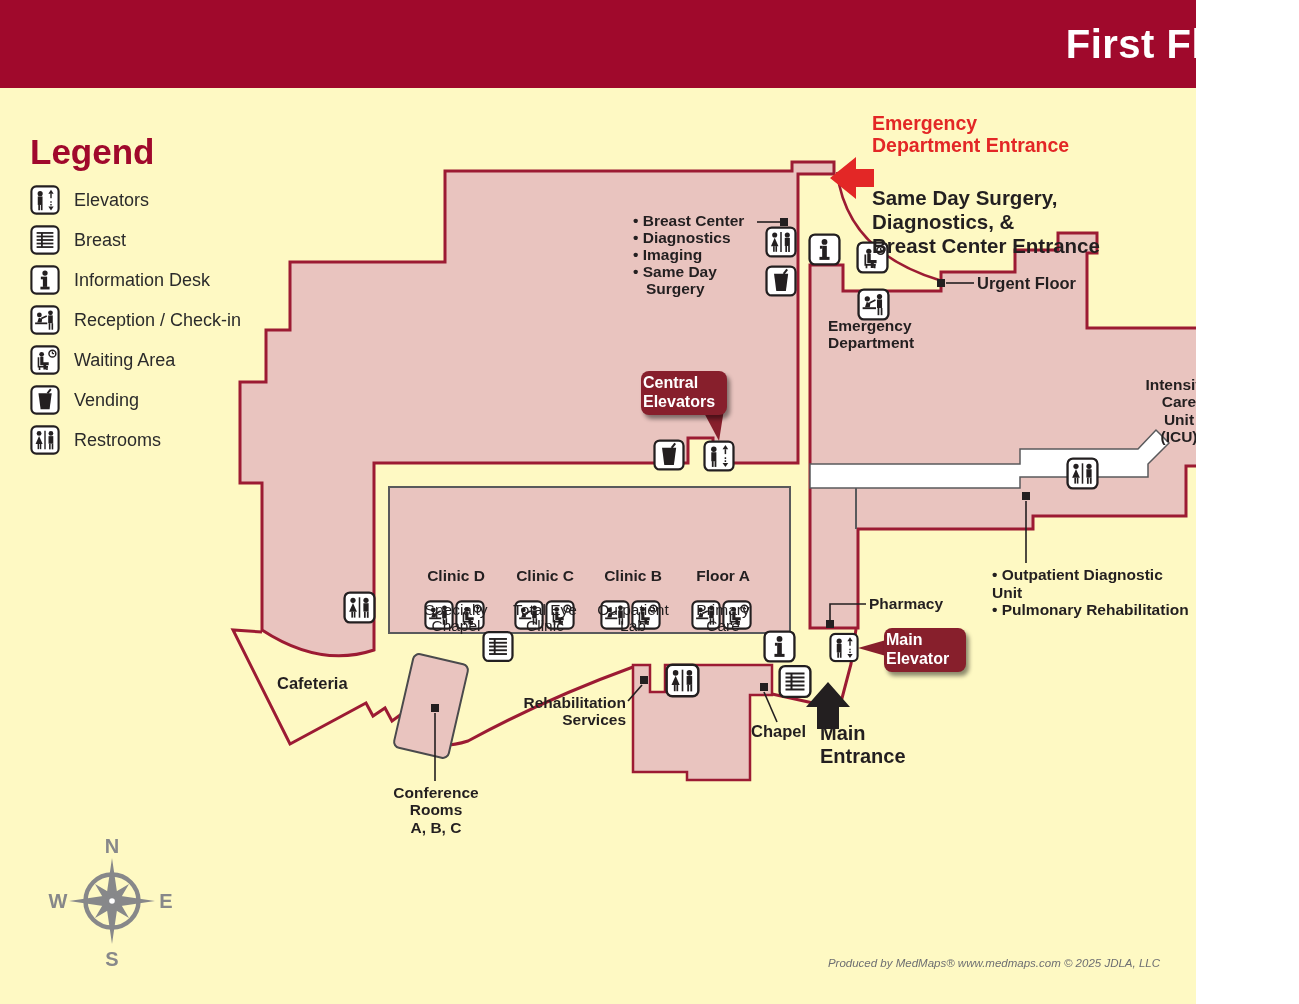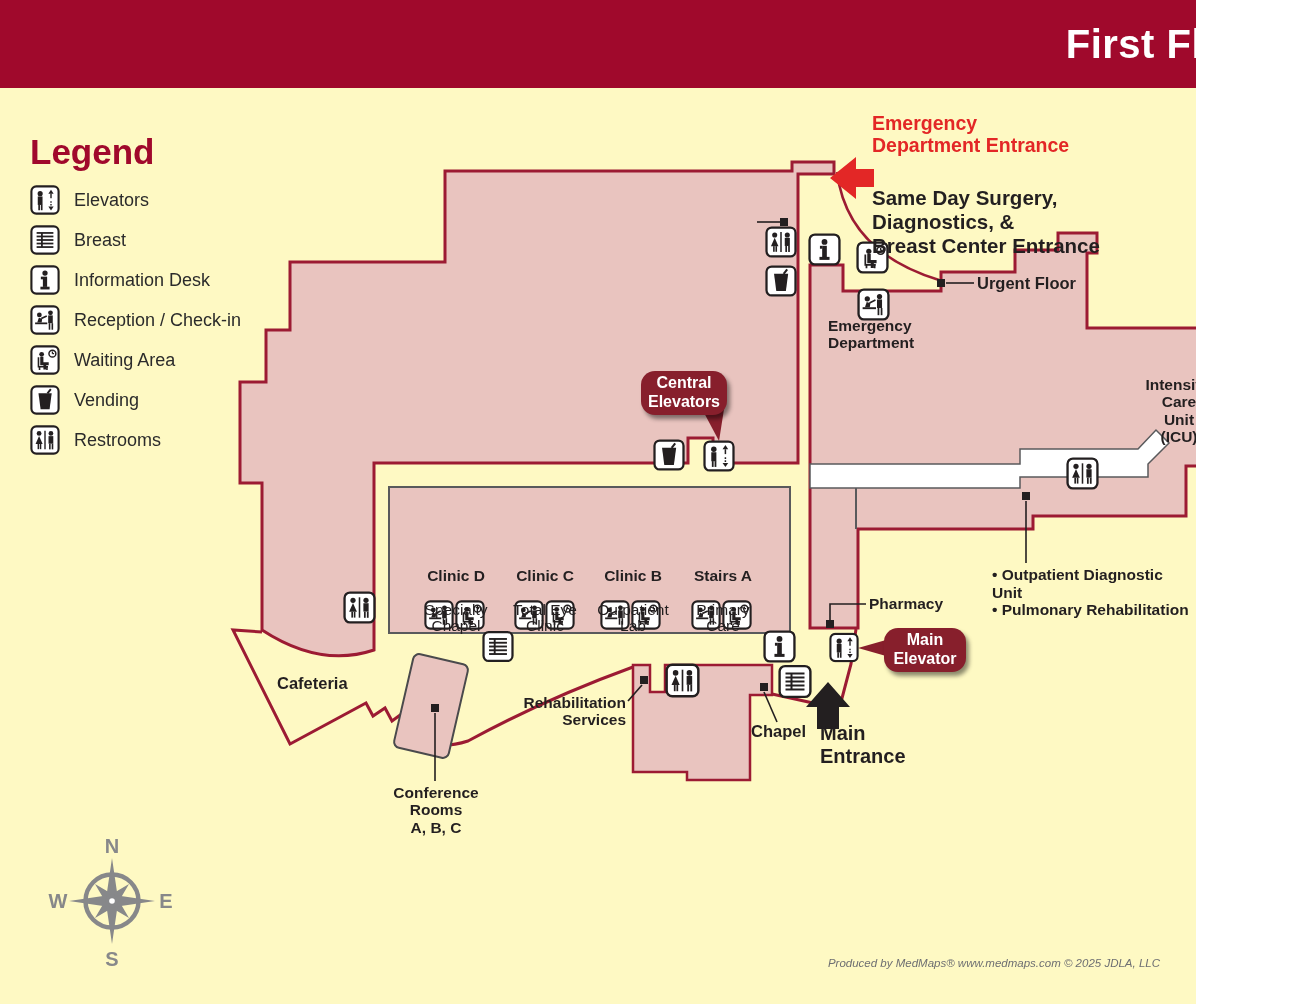--- a/index.html
+++ b/index.html
@@ -19,22 +19,22 @@
   #mapsvg{position:absolute;left:0;top:0;width:1299px;height:1004px;z-index:1;}
   .lbl{position:absolute;z-index:2;font-weight:bold;font-size:15.5px;line-height:1.12;
        white-space:pre-line;color:#231F20;}
   .ctr{transform:translateX(-50%);text-align:center;}
   .rt{text-align:right;}
   .red{color:#E32726;}
   .clinic{position:absolute;z-index:2;transform:translateX(-50%);text-align:center;white-space:pre-line;}
   .clinic .cname{font-weight:bold;font-size:15.5px;line-height:1.1;}
   .clinic .csub{font-weight:normal;font-size:15.5px;line-height:1.06;}
   .callout{position:absolute;z-index:3;background:#871F2C;color:#fff;font-weight:bold;
-           font-size:16px;line-height:1.18;text-align:center;white-space:pre-line;
-           padding:3px 2px;border-radius:14px;box-shadow:3px 4px 4px rgba(0,0,0,.45);}
+           font-size:16px;line-height:1.18;white-space:pre-line;
+           padding:3px 2px;border-radius:8px;box-shadow:3px 4px 4px rgba(0,0,0,.45);}
   .credit{position:absolute;right:36px;top:957px;z-index:2;font-style:italic;
           font-size:11.5px;color:#6E6F72;}
 </style>
 </head>
 <body>
 
 <div id="page">
 
   <svg width="0" height="0" style="position:absolute" aria-hidden="true">
     <defs>
@@ -251,20 +251,25 @@
       <polygon points="112,858 117.5,895.5 155,901 117.5,906.5 112,944 106.5,906.5 69,901 106.5,895.5" fill="#87888A"></polygon>
       <circle cx="112" cy="901" r="6.5" fill="#87888A"></circle>
       <circle cx="112" cy="901" r="2.8" fill="#fff"></circle>
       <text x="112" y="853" text-anchor="middle" font-size="20" font-weight="bold" fill="#87888A">N</text>
       <text x="112" y="966" text-anchor="middle" font-size="20" font-weight="bold" fill="#87888A">S</text>
       <text x="58" y="908" text-anchor="middle" font-size="20" font-weight="bold" fill="#87888A">W</text>
       <text x="166" y="908" text-anchor="middle" font-size="20" font-weight="bold" fill="#87888A">E</text>
     </g>
   </svg>
 
+  <div class="lbl" style="left:633px;top:212px;line-height:17px;">• Breast Center
+• Diagnostics
+• Imaging
+• Same Day
+&nbsp;&nbsp;&nbsp;Surgery</div>
   <div class="lbl red" style="left:872px;top:113px;font-size:19.5px;">Emergency
 Department Entrance</div>
   <div class="lbl" style="left:872px;top:158px;font-size:20.5px;line-height:1.18;margin-top:28px;">Same Day Surgery,
 Diagnostics, &amp;
 Breast Center Entrance</div>
   <div class="lbl" style="left:977px;top:274px;font-size:16.5px;">Urgent Floor</div>
   <div class="lbl" style="left:828px;top:317px;">Emergency
 Department</div>
   <div class="lbl ctr" style="left:1167px;top:376px;margin-left:12px;">Intensive Care
 Unit (ICU)</div>
@@ -290,21 +295,21 @@
     <div class="cname">Clinic C</div>
     <div class="csub">Total Eye
 Clinic</div>
   </div>
   <div class="clinic" style="left:633px;top:549px;">
     <div class="cname">Clinic B</div>
     <div class="csub">Outpatient
 Lab</div>
   </div>
   <div class="clinic" style="left:723px;top:549px;">
-    <div class="cname">Stairs A</div>
+    <div class="cname">Floor A</div>
     <div class="csub">Primary
 Care</div>
   </div>
 
   <div class="callout" style="left:641px;top:371px;width:82px;">Central
 Elevators</div>
   <div class="callout" style="left:884px;top:628px;width:78px;">Main
 Elevator</div>
 
   <div class="credit">Produced by MedMaps®  www.medmaps.com   © 2025 JDLA, LLC</div>

